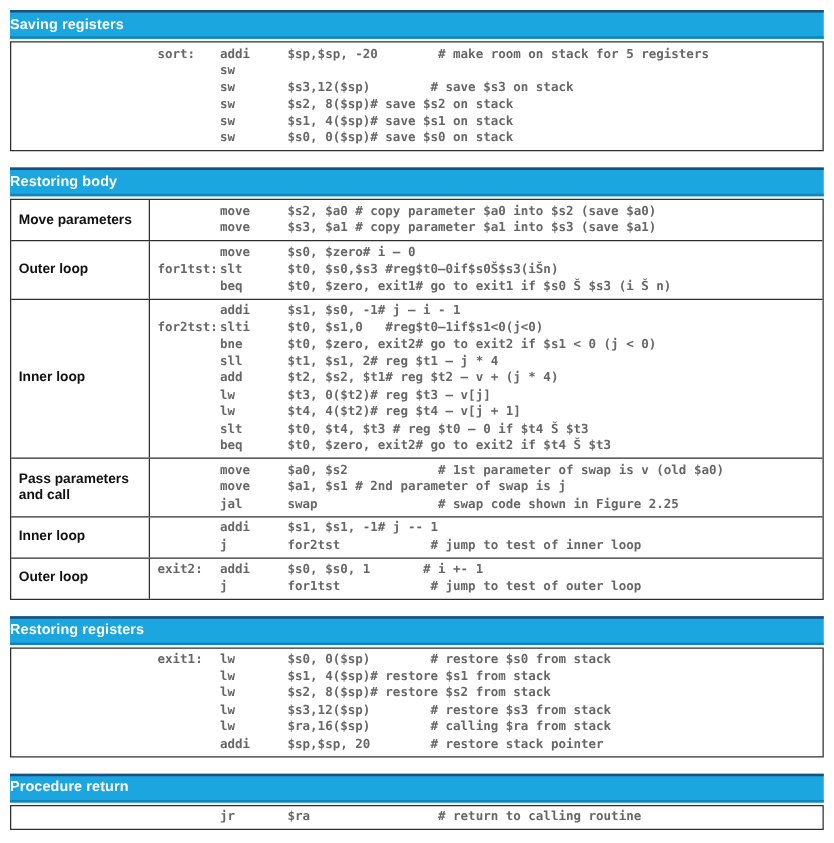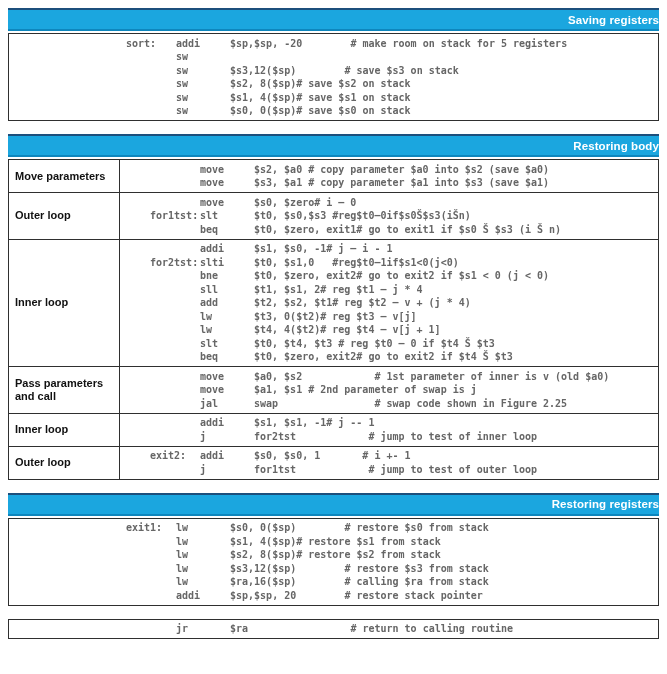--- a/index.html
+++ b/index.html
@@ -7,21 +7,21 @@
     width:667px;height:674px;overflow:hidden;
     font-family:"Liberation Sans",sans-serif;
     -webkit-font-smoothing:antialiased;
   }
   .page{padding:8px 8px 0 8px;box-sizing:border-box;}
   .hdr-bar{
     height:19px;
     background:var(--header-bg,#1BA6DF);
     border-top:2px solid var(--header-top-border,#1C4F7C);
     border-bottom:2px solid var(--header-bottom-border,#0E86BD);
-    display:flex;align-items:center;justify-content:flex-end;
+    display:flex;align-items:center;justify-content:flex-start;
     margin-bottom:2px;
   }
   .hdr-title{
     color:var(--header-text,#fff);
     font-weight:bold;font-size:11.5px;letter-spacing:.1px;
   }
   .tbl{
     border:1.5px solid var(--table-border,#2f2f2f);
     margin-bottom:13px;background:#fff;
   }
@@ -29,21 +29,21 @@
   .grp + .grp{border-top:1px solid var(--table-border,#2f2f2f);}
   .grp-label{
     width:111px;flex:none;box-sizing:border-box;
     border-right:1px solid var(--table-border,#2f2f2f);
     display:flex;flex-direction:column;justify-content:center;
     padding:2px 4px 2px 6px;
     font-size:11px;color:var(--label-color,#111);line-height:13px;font-weight:bold;
   }
   .code-cell{flex:1;padding:2.5px 0;min-width:0;}
   .tbl.no-labels .code-cell{padding-left:117px;}
-  .tbl.has-labels .code-cell{padding-left:6px;margin-left:24px;}
+  .tbl.has-labels .code-cell{padding-left:6px;}
   .code-line{
     display:flex;
     font-family:"DejaVu Sans Mono",monospace;
     font-size:10px;line-height:13.5px;
     color:var(--code-color,#666);
     white-space:pre;
     font-weight:bold;
   }
   .lbl{display:inline-block;width:50px;flex:none;white-space:pre;}
   .mn{display:inline-block;width:54px;flex:none;white-space:pre;}
@@ -107,21 +107,21 @@
             <div class="code-line"><span class="lbl"></span><span class="mn">slt</span><span class="rest">$t0, $t4, $t3 # reg $t0 – 0 if $t4 Š $t3</span></div>
             <div class="code-line"><span class="lbl"></span><span class="mn">beq</span><span class="rest">$t0, $zero, exit2# go to exit2 if $t4 Š $t3</span></div>
           </div>
         </div>
         <div class="grp">
           <div class="grp-label">
             <div>Pass parameters</div>
             <div>and call</div>
           </div>
           <div class="code-cell">
-            <div class="code-line"><span class="lbl"></span><span class="mn">move</span><span class="rest">$a0, $s2            # 1st parameter of inner is v (old $a0)</span></div>
+            <div class="code-line"><span class="lbl"></span><span class="mn">move</span><span class="rest">$a0, $s2            # 1st parameter of swap is v (old $a0)</span></div>
             <div class="code-line"><span class="lbl"></span><span class="mn">move</span><span class="rest">$a1, $s1 # 2nd parameter of swap is j</span></div>
             <div class="code-line"><span class="lbl"></span><span class="mn">jal</span><span class="rest">swap                # swap code shown in Figure 2.25</span></div>
           </div>
         </div>
         <div class="grp">
           <div class="grp-label">
             <div>Inner loop</div>
           </div>
           <div class="code-cell">
             <div class="code-line"><span class="lbl"></span><span class="mn">addi</span><span class="rest">$s1, $s1, -1# j -- 1</span></div>
@@ -146,20 +146,23 @@
           <div class="code-cell">
             <div class="code-line"><span class="lbl">exit1:</span><span class="mn">lw</span><span class="rest">$s0, 0($sp)        # restore $s0 from stack</span></div>
             <div class="code-line"><span class="lbl"></span><span class="mn">lw</span><span class="rest">$s1, 4($sp)# restore $s1 from stack</span></div>
             <div class="code-line"><span class="lbl"></span><span class="mn">lw</span><span class="rest">$s2, 8($sp)# restore $s2 from stack</span></div>
             <div class="code-line"><span class="lbl"></span><span class="mn">lw</span><span class="rest">$s3,12($sp)        # restore $s3 from stack</span></div>
             <div class="code-line"><span class="lbl"></span><span class="mn">lw</span><span class="rest">$ra,16($sp)        # calling $ra from stack</span></div>
             <div class="code-line"><span class="lbl"></span><span class="mn">addi</span><span class="rest">$sp,$sp, 20        # restore stack pointer</span></div>
           </div>
         </div>
       </div>
+      <div class="hdr-bar">
+        <span class="hdr-title">Procedure return</span>
+      </div>
       <div class="tbl no-labels">
         <div class="grp">
           <div class="code-cell">
             <div class="code-line"><span class="lbl"></span><span class="mn">jr</span><span class="rest">$ra                 # return to calling routine</span></div>
           </div>
         </div>
       </div>
     </div>
 </div>
 

